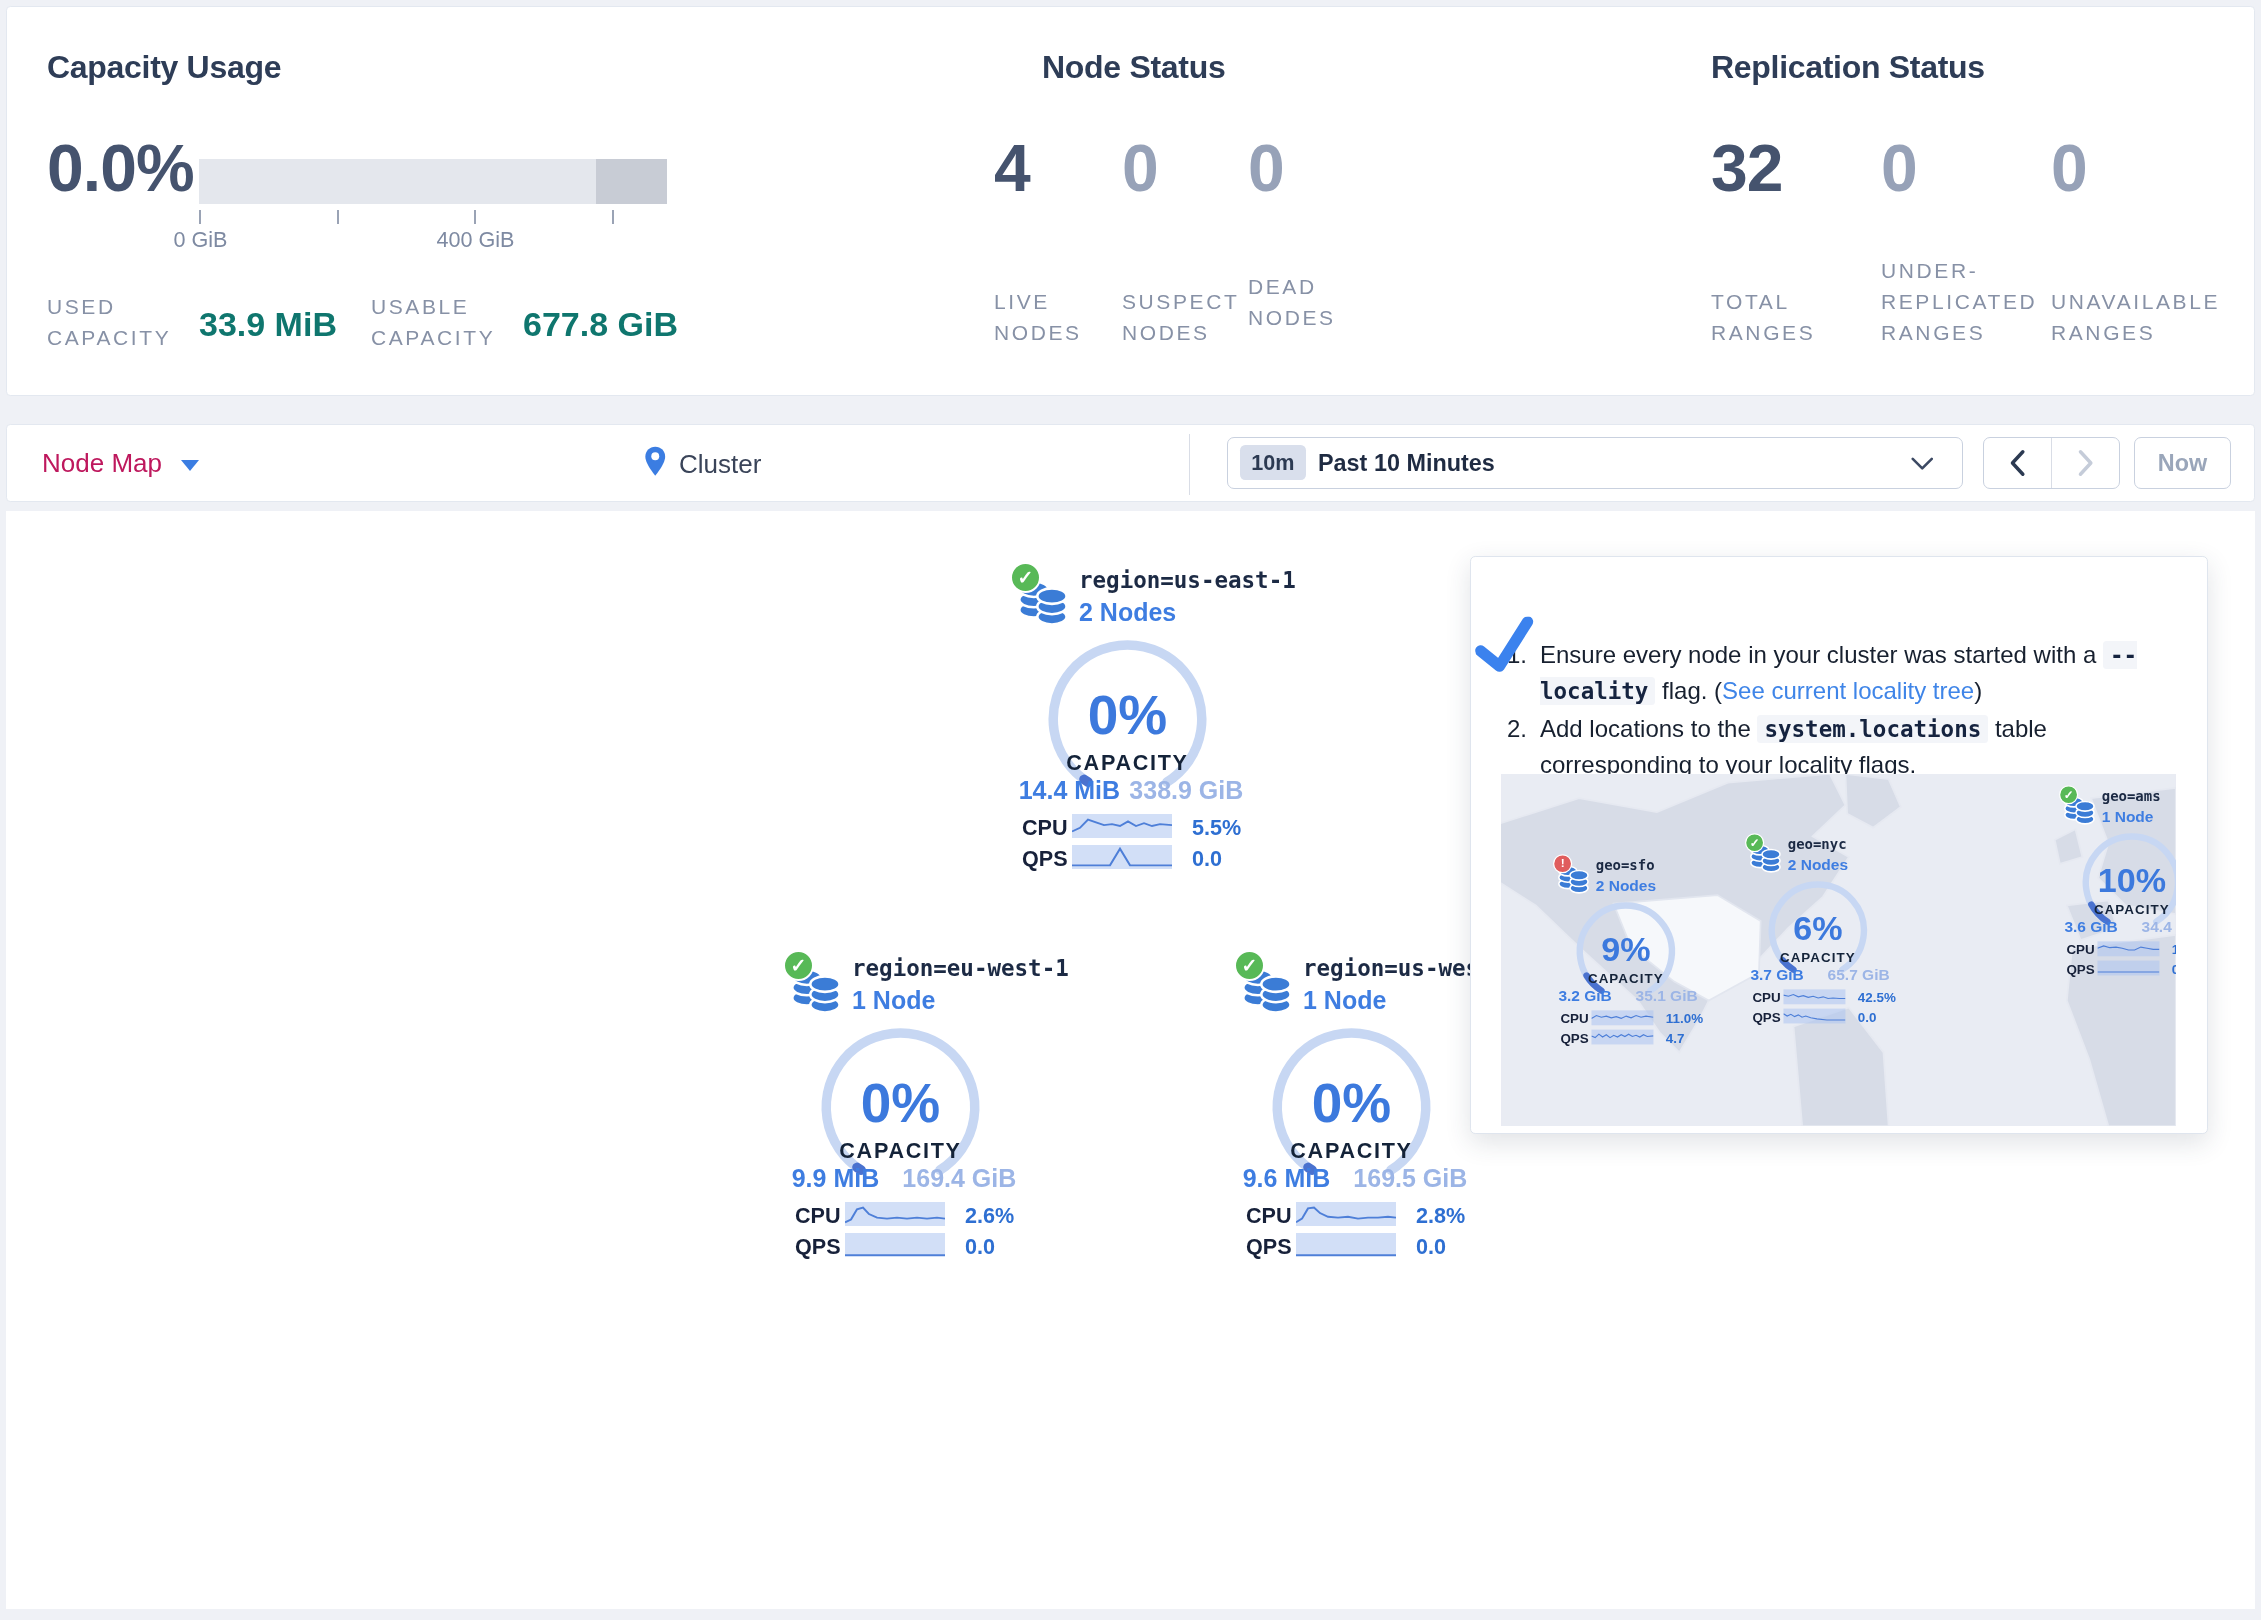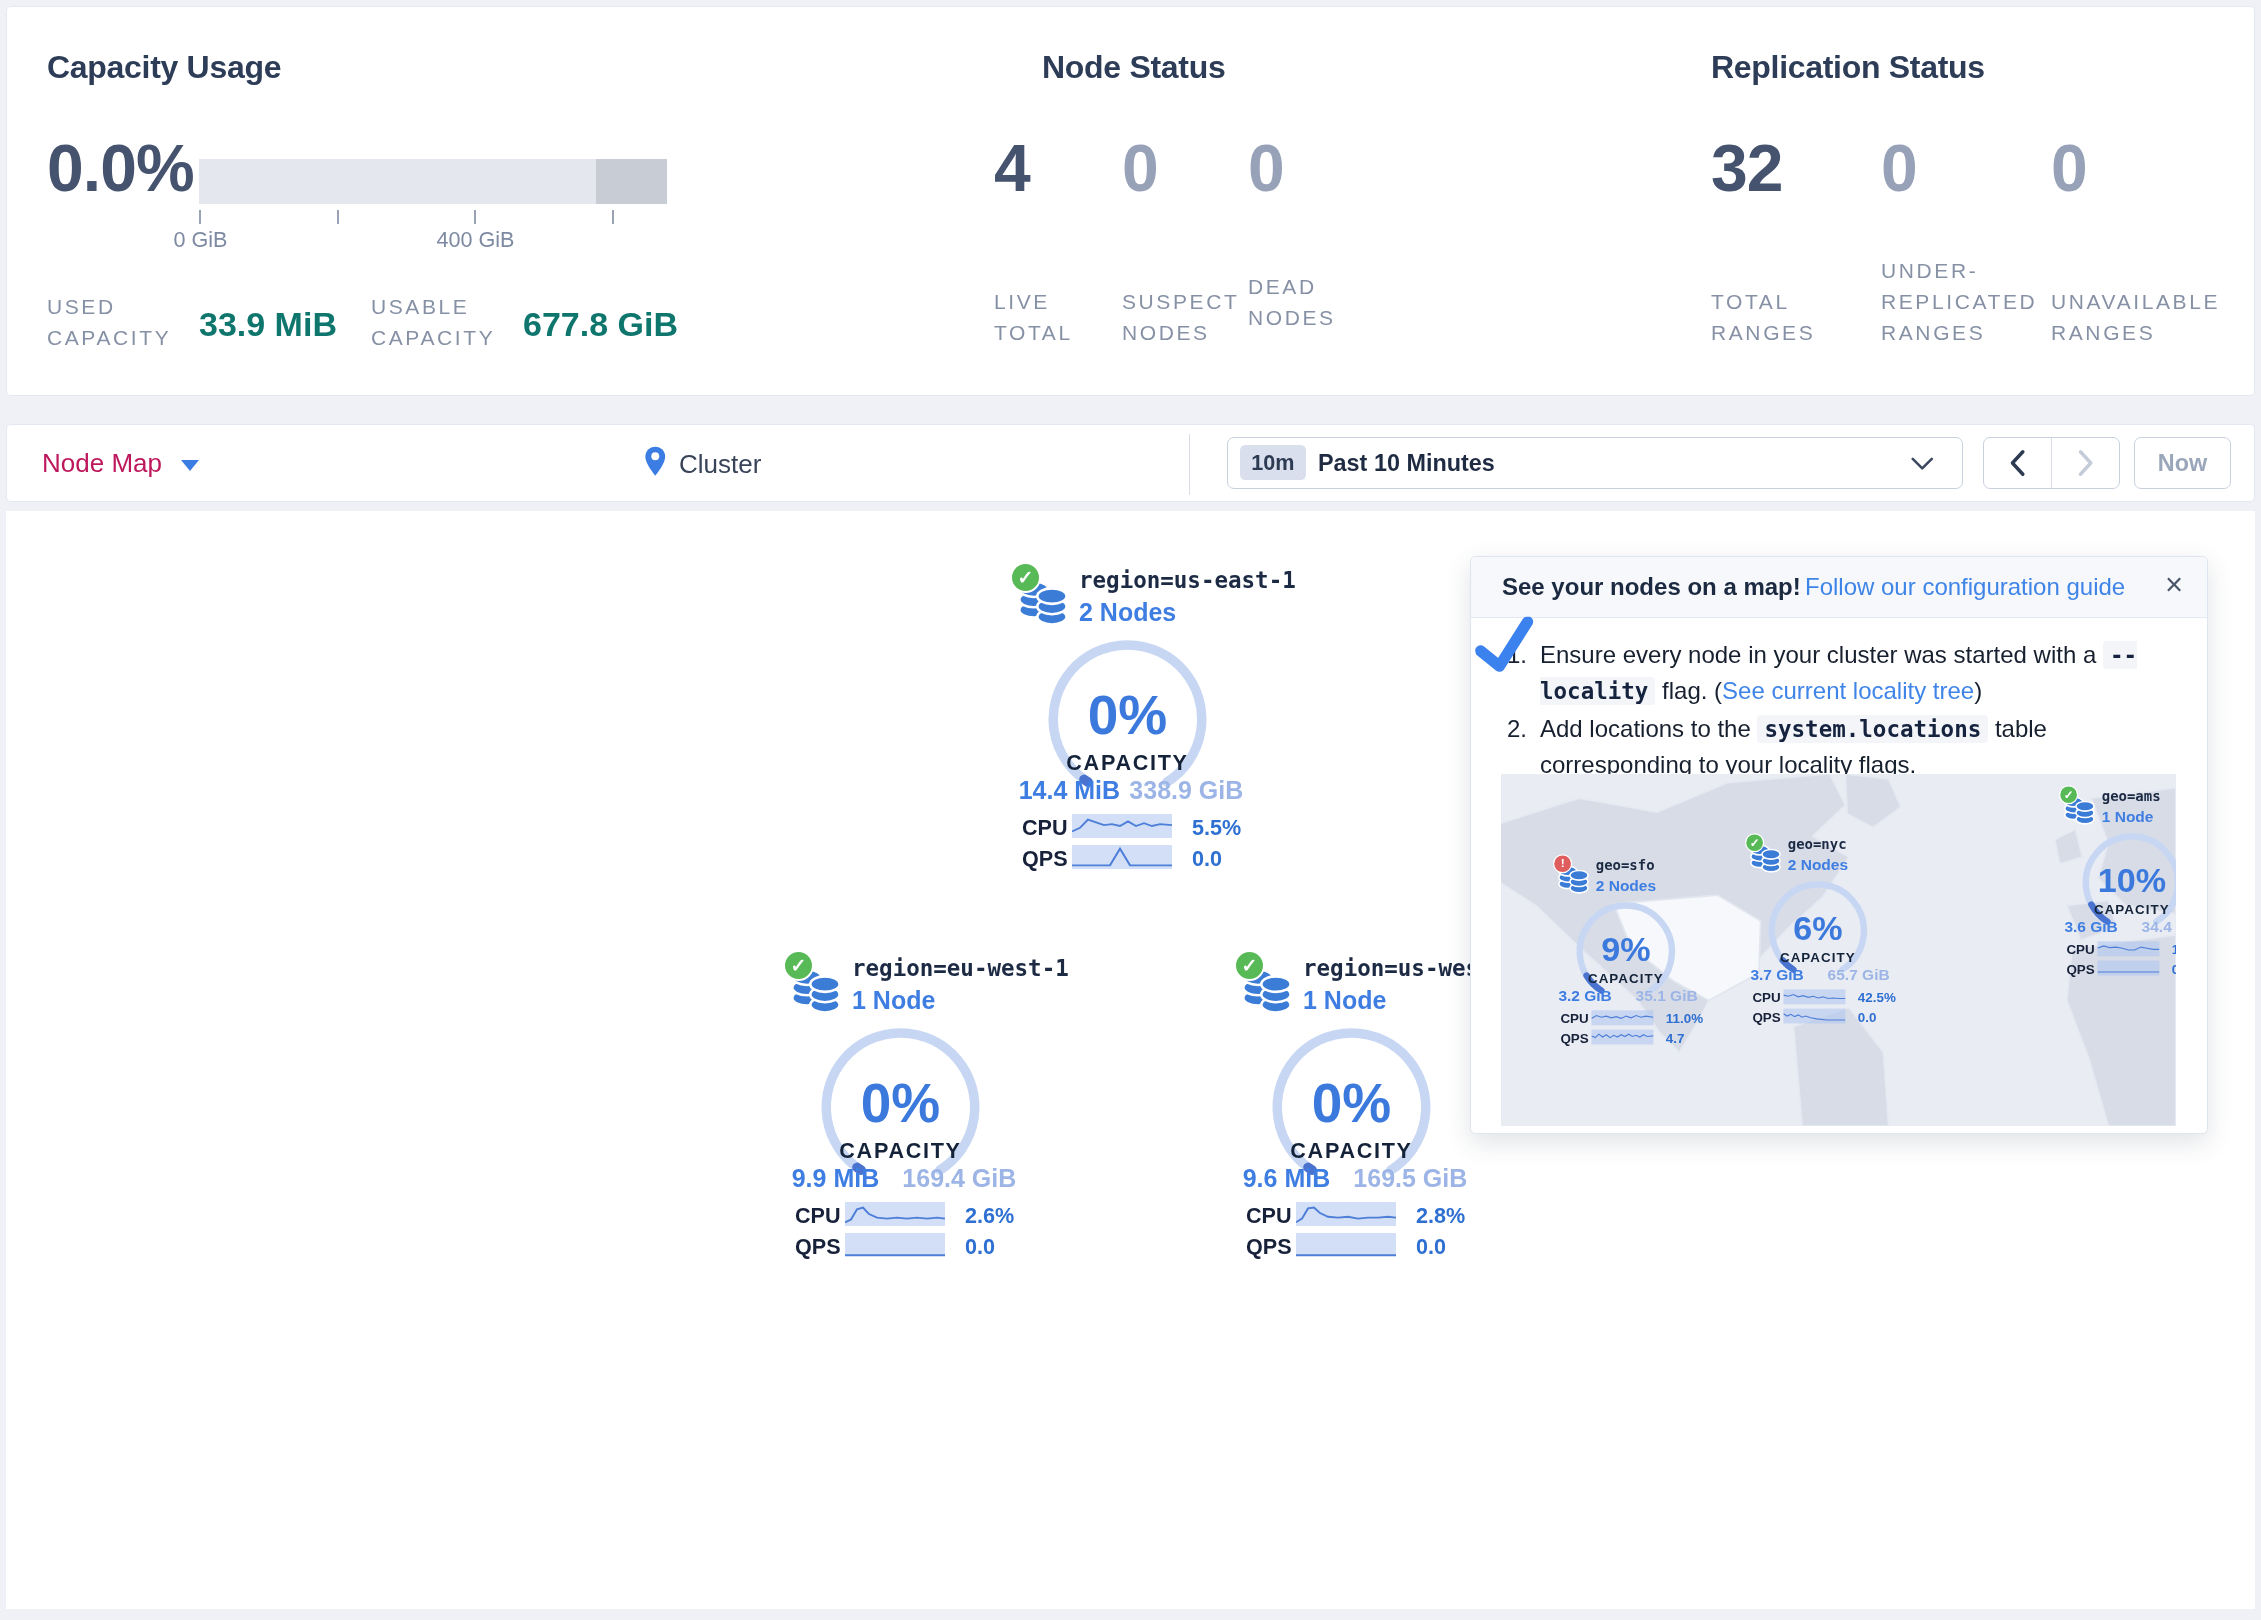--- a/index.html
+++ b/index.html
@@ -116,21 +116,21 @@
     <div class="capval" style="left:192px;top:298px;">33.9 MiB</div>
     <div class="caps" style="left:364px;top:284px;">USABLE
 CAPACITY</div>
     <div class="capval" style="left:516px;top:298px;">677.8 GiB</div>
 
     <div class="sec-title" style="left:987px;top:42px;margin-left:48px;">Node Status</div>
     <div class="bignum" style="left:987px;top:123px;">4</div>
     <div class="bignum muted" style="left:1115px;top:123px;">0</div>
     <div class="bignum muted" style="left:1241px;top:123px;">0</div>
     <div class="caps" style="left:987px;top:279px;">LIVE
-TOTAL</div>
+NODES</div>
     <div class="caps" style="left:1115px;top:279px;">SUSPECT
 NODES</div>
     <div class="caps" style="left:1241px;top:264px;">DEAD
 NODES</div>
 
     <div class="sec-title" style="left:1704px;top:42px;">Replication Status</div>
     <div class="bignum" style="left:1704px;top:123px;">32</div>
     <div class="bignum muted" style="left:1874px;top:123px;">0</div>
     <div class="bignum muted" style="left:2044px;top:123px;">0</div>
     <div class="caps" style="left:1704px;top:279px;">TOTAL
@@ -277,25 +277,20 @@
         <span class="spark">
           <svg viewBox="0 0 100 26" preserveAspectRatio="none">
               <polyline fill="none" stroke="#4e7fd8" stroke-width="2" points="0,24 100,24"></polyline>
             </svg>
         </span>
         <span class="ng-rowval">0.0</span>
       </div>
     </div>
 
     <div id="popup">
-      <div class="pop-head">
-        <span class="pop-title">See your nodes on a map!</span>
-        <span class="pop-link">Follow our configuration guide</span>
-        <span class="pop-close">×</span>
-      </div>
 
       <svg class="big-check" width="62" height="55" viewBox="0 0 72 64">
         <polyline points="6,34 26,54 64,6" fill="none" stroke="#3b82ee" stroke-width="13" stroke-linecap="round" stroke-linejoin="round"></polyline>
       </svg>
 
       <div class="pop-steps">
         <div class="step">
           <span class="step-num">1.</span>
           <span><span>Ensure every node in your cluster was started with a </span><span class="code">--locality</span><span> flag. (</span><span class="inline-link">See current locality tree</span><span>)</span></span>
         </div>

